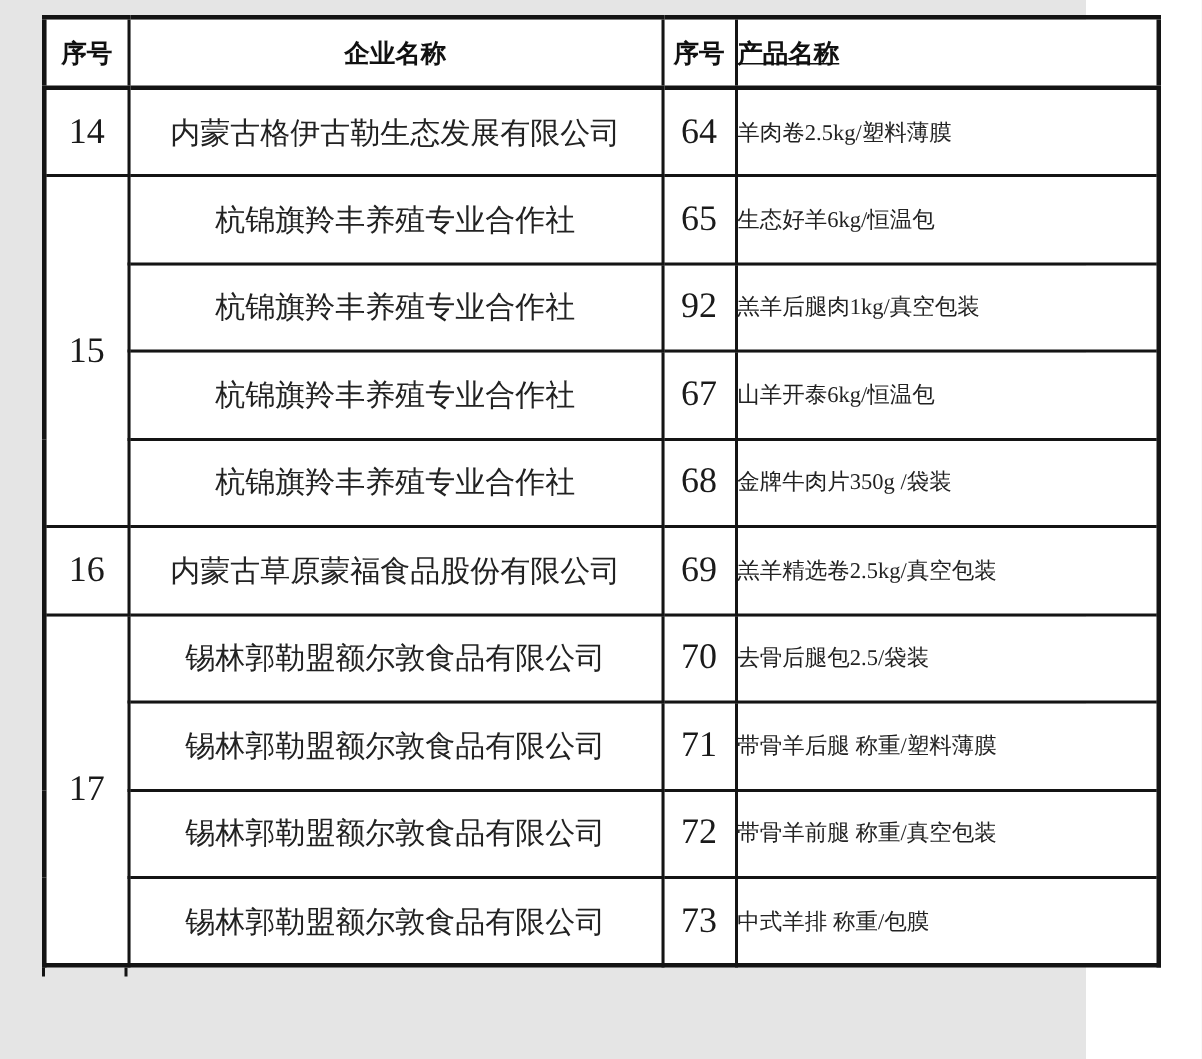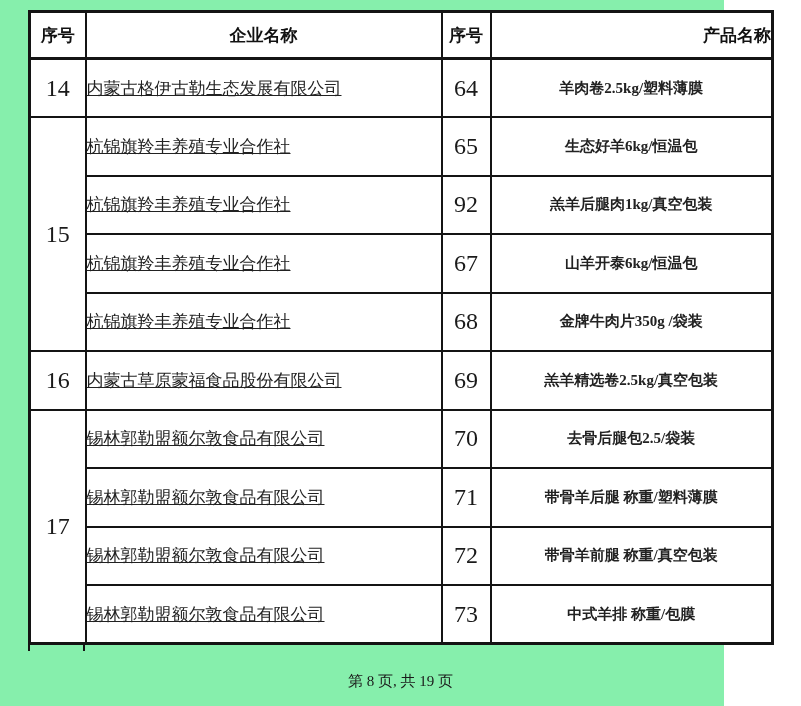--- a/index.html
+++ b/index.html
@@ -9,21 +9,21 @@
     height: 706px;
     background: #ffffff;
     font-family: "Liberation Serif", "DejaVu Serif", serif;
     color: #1a1a1a;
     overflow: hidden;
   }
   .page {
     position: relative;
     width: 724px;
     height: 706px;
-    background: #86efac;
+    background: #e5e5e5;
   }
   table.doc-table {
     position: absolute;
     left: 28px;
     top: 10px;
     width: 743px;
     table-layout: fixed;
     border-collapse: collapse;
     border: 3px solid #141414;
   }
@@ -40,42 +40,41 @@
   tr.data-row   { height: 58.5px; }
   th {
     border-top-width: 3px !important;
     border-bottom-width: 3px !important;
     font-size: 17px;
     font-weight: bold;
     text-align: center;
     color: #111111;
   }
   th.product-header {
-    text-align: right;
+    text-align: left;
     padding-left: 8px;
+    text-decoration: underline;
   }
   td.serial-cell {
     text-align: center;
     font-size: 24px;
     color: #1a1a1a;
     font-weight: normal;
   }
   td.company-cell {
-    text-align: left;
+    text-align: center;
     padding-left: 9px;
-    font-size: 17px;
+    font-size: 20px;
     color: #222222;
-    text-decoration: underline;
   }
   td.product-cell {
-    text-align: center;
+    text-align: left;
     padding-left: 8px;
     font-size: 15px;
     color: #222222;
-    font-weight: bold;
   }
   td.open-bottom {
     border-bottom-style: hidden;
   }
   .stub {
     position: absolute;
     width: 2px;
     height: 6px;
     background: #141414;
   }
@@ -165,15 +164,14 @@
         <td class="company-cell">锡林郭勒盟额尔敦食品有限公司</td>
         <td class="serial-cell">73</td>
         <td class="product-cell">中式羊排 称重/包膜</td>
       </tr>
     </tbody>
   </table>
 
   <div class="stub stub-left"></div>
   <div class="stub stub-right"></div>
 
-  <div class="page-footer">第 8 页, 共 19 页</div>
 
 </div>
 
 </body></html>

